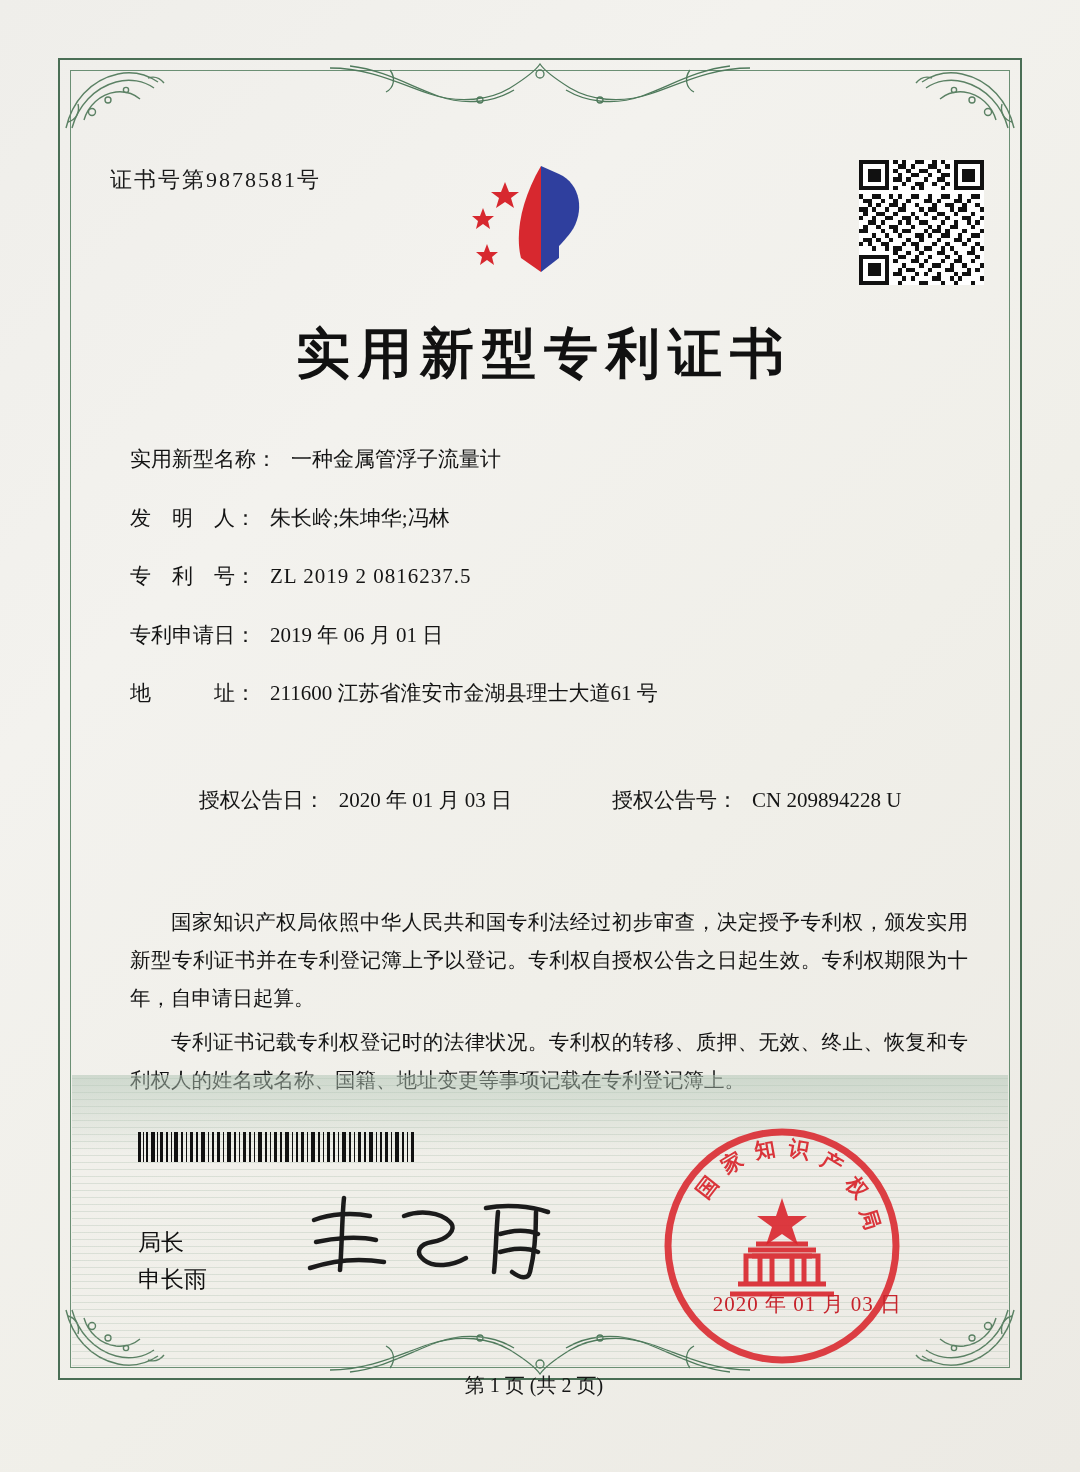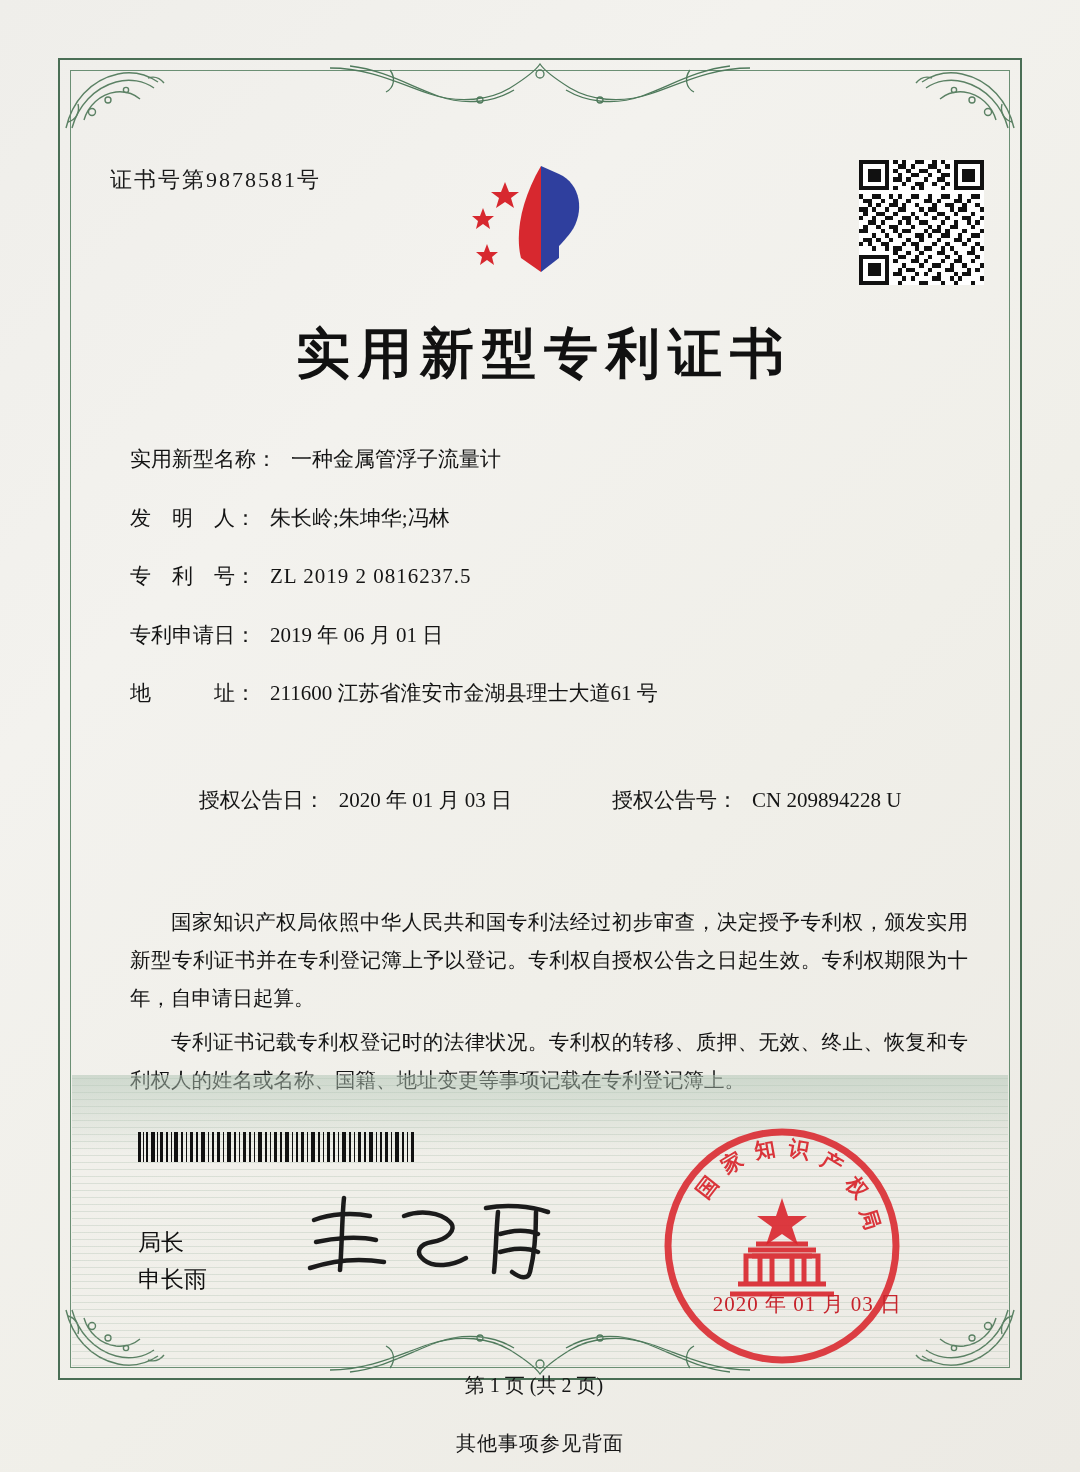--- a/index.html
+++ b/index.html
@@ -692,15 +692,14 @@
         <text x="122" y="31" text-anchor="middle" transform="rotate(10 122 122)">识</text>
         <text x="122" y="32" text-anchor="middle" transform="rotate(31 122 122)">产</text>
         <text x="122" y="34" text-anchor="middle" transform="rotate(52 122 122)">权</text>
         <text x="122" y="37" text-anchor="middle" transform="rotate(73 122 122)">局</text>
       </g>
     </svg>
   </div>
   <div class="seal-date">2020 年 01 月 03 日</div>
 
   <div class="page-no">第 1 页 (共 2 页)</div>
-  <div class="footnote">其他事项参见背面</div>
 
 </div>
 
 </body></html>

